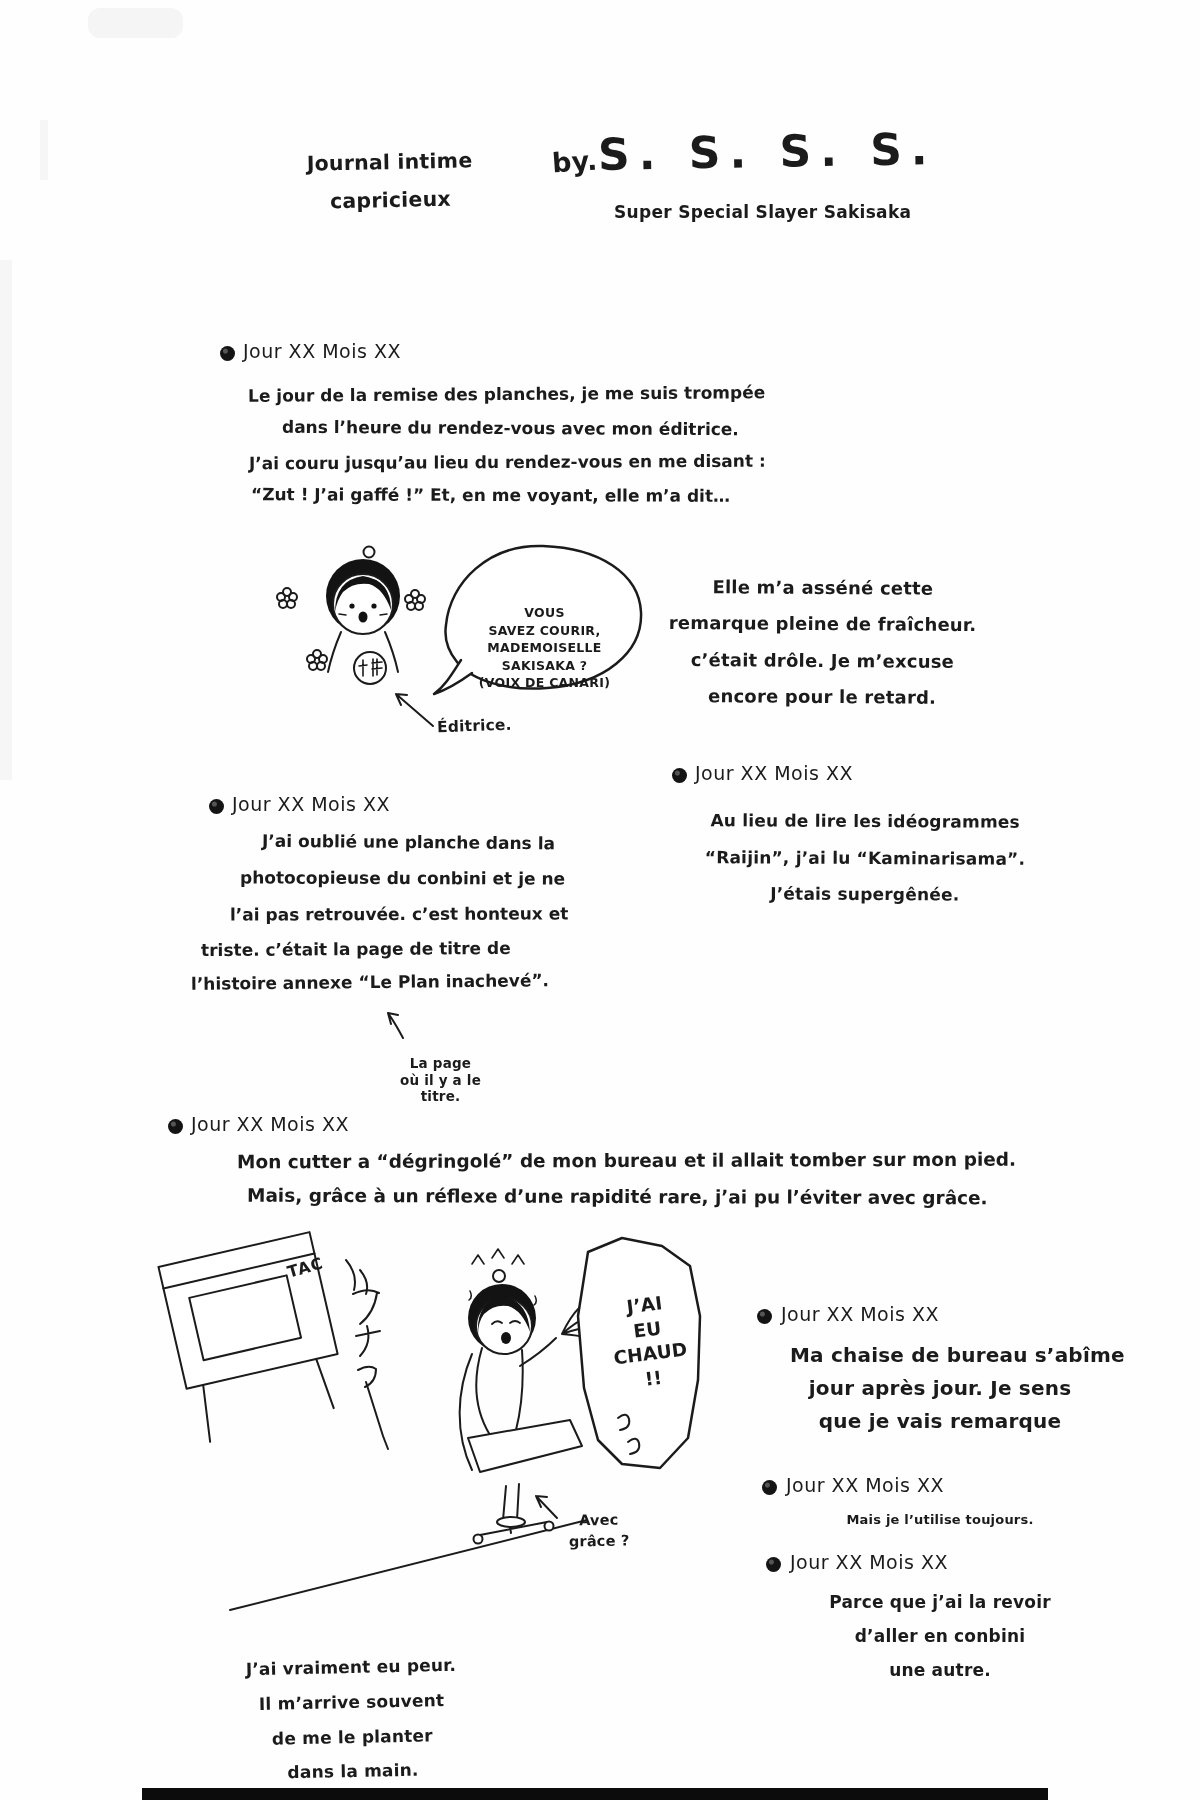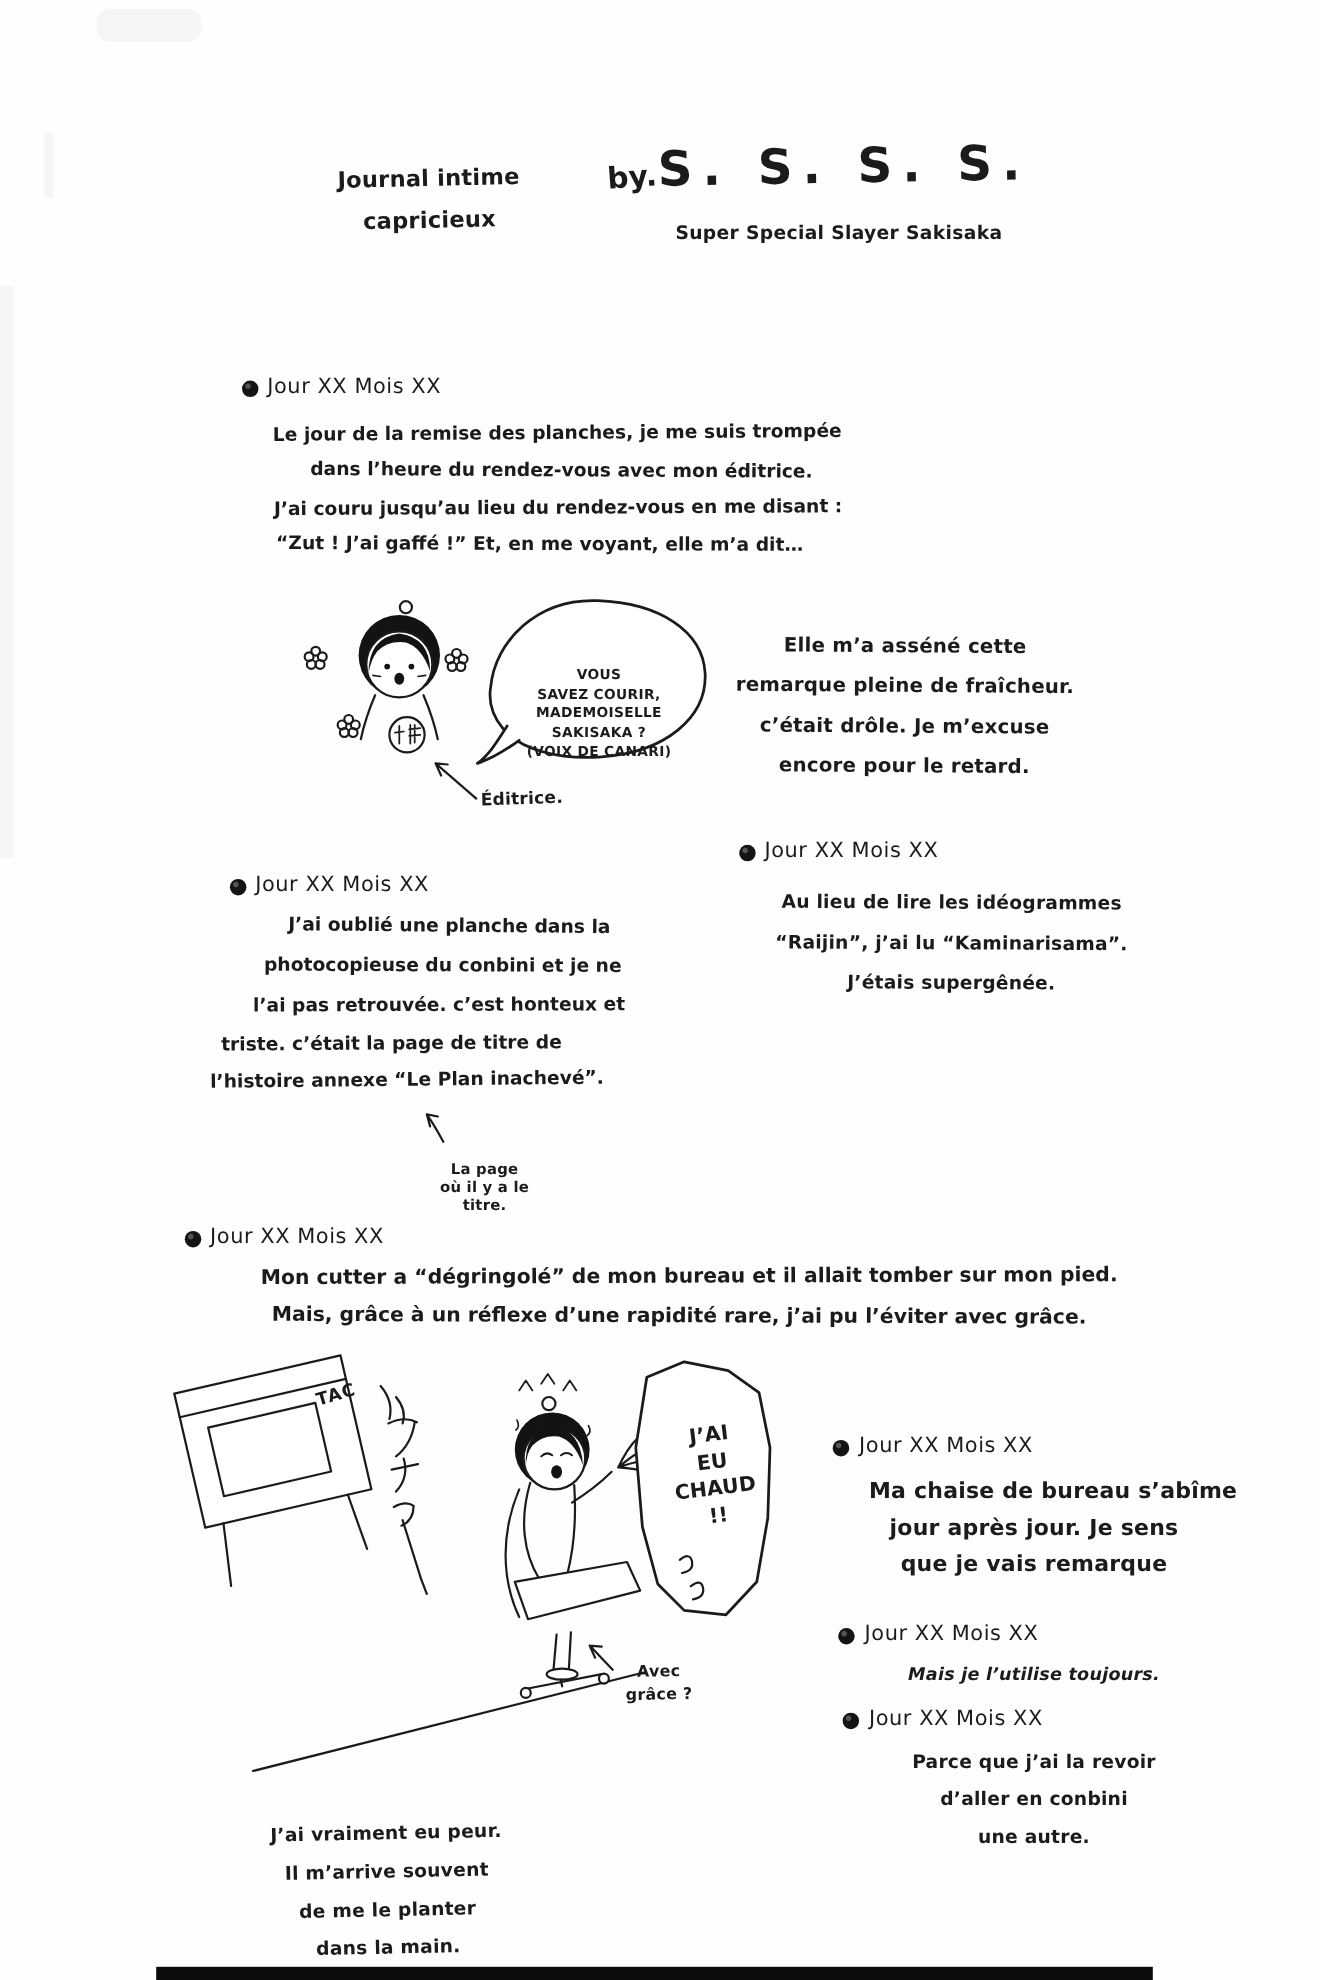--- a/index.html
+++ b/index.html
@@ -204,21 +204,21 @@
   <span class="bullet" style="left:757px;top:1309px;"></span>
   <div class="abs date" style="left:781px;top:1303px;">Jour XX Mois XX</div>
   <div class="abs hw ctr" style="left:790px;top:1339px;width:300px;font-size:20px;line-height:33.2px;">
     <div class="nw">Ma chaise de bureau s’abîme</div>
     <div class="nw">jour après jour. Je sens</div>
     <div class="nw">que je vais remarque</div>
   </div>
 
   <span class="bullet" style="left:762px;top:1480px;"></span>
   <div class="abs date" style="left:786px;top:1474px;">Jour XX Mois XX</div>
-  <div class="abs hw ctr" style="left:795px;top:1512px;width:290px;font-size:16px;font-style:italic;">
+  <div class="abs hw ctr" style="left:795px;top:1512px;width:290px;font-size:13px;">
     <div class="nw">Mais je l’utilise toujours.</div>
   </div>
 
   <span class="bullet" style="left:766px;top:1557px;"></span>
   <div class="abs date" style="left:790px;top:1551px;">Jour XX Mois XX</div>
   <div class="abs hw ctr" style="left:792px;top:1586px;width:296px;font-size:17px;line-height:33.8px;">
     <div class="nw">Parce que j’ai la revoir</div>
     <div class="nw">d’aller en conbini</div>
     <div class="nw">une autre.</div>
   </div>

